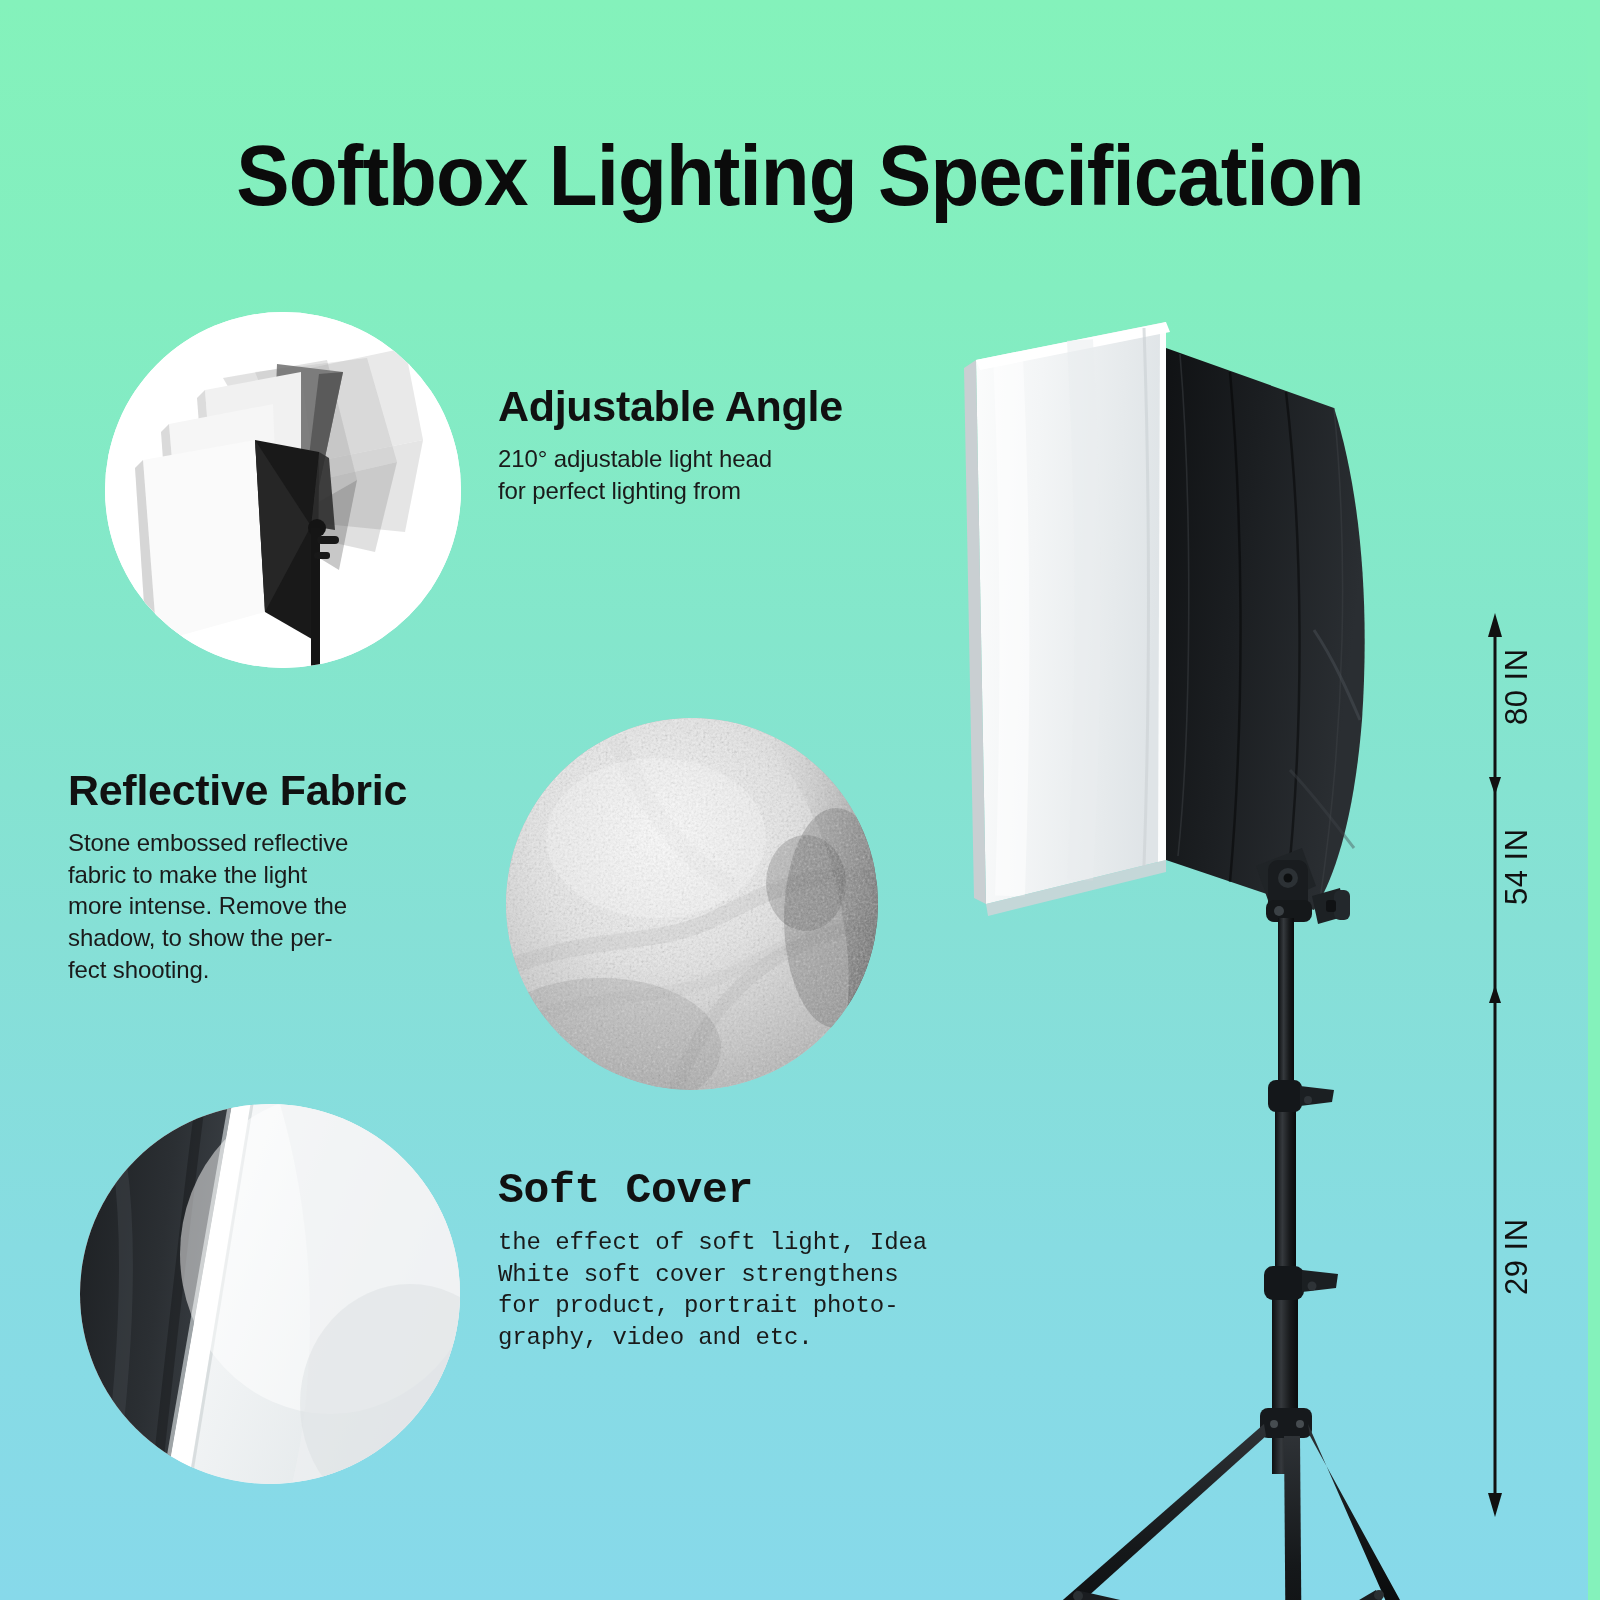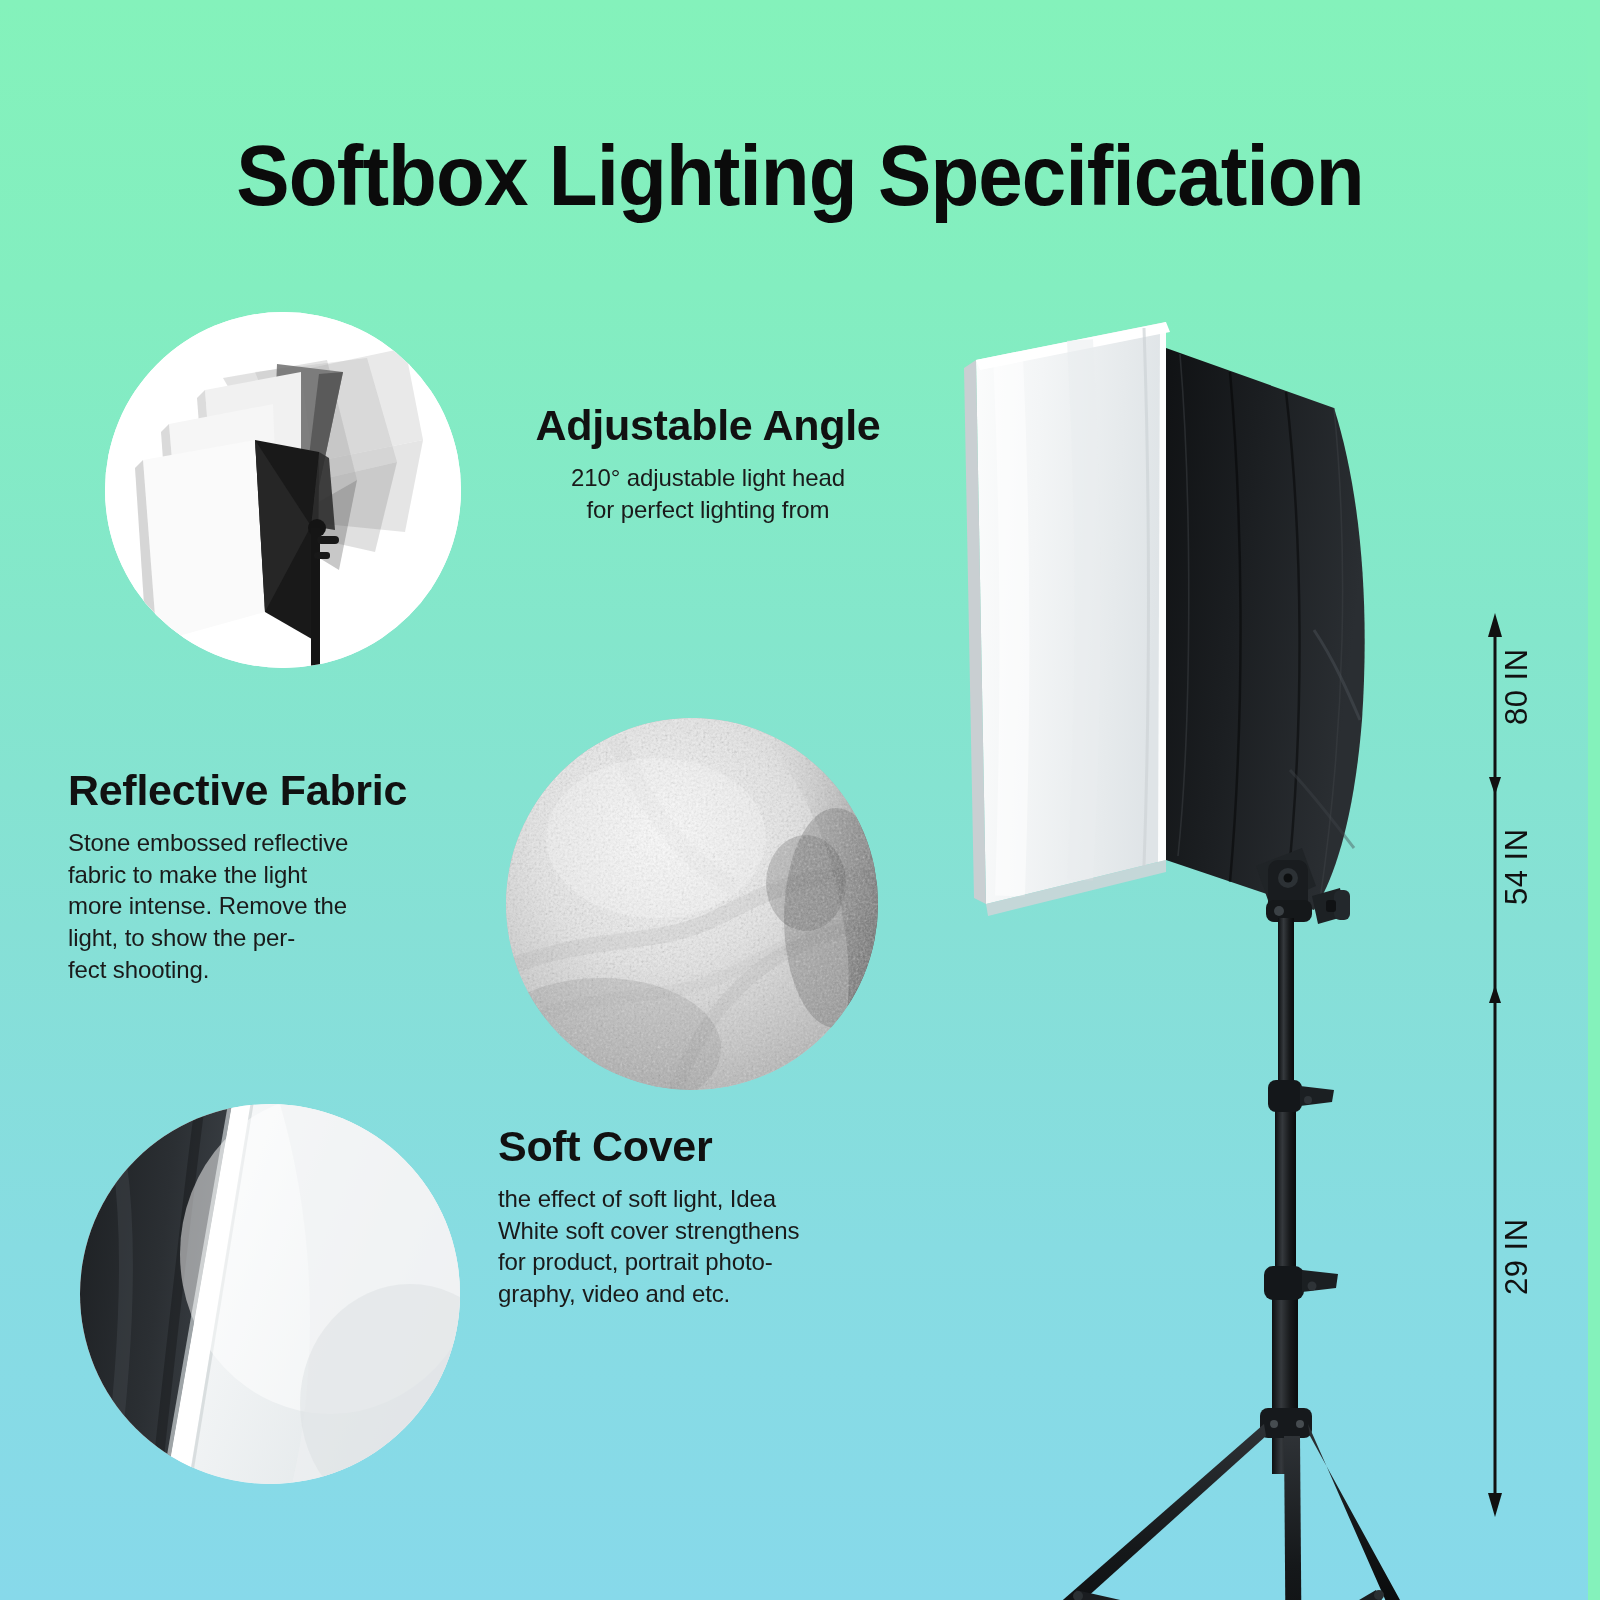--- a/index.html
+++ b/index.html
@@ -47,23 +47,23 @@
     letter-spacing: -0.3px;
   }
   .feature-body {
     font-size: 24px;
     line-height: 1.32;
     color: #1a1a1a;
     letter-spacing: -0.1px;
   }
   .feature-body div { white-space: pre; }
 
-  #feature-1-text { left: 498px; top: 403px; width: 420px; text-align: center; }
+  #feature-1-text { left: 498px; top: 384px; width: 420px; }
   #feature-2-text { left: 68px;  top: 768px; width: 400px; }
-  #feature-3-text { left: 498px; top: 1124px; width: 430px; }
+  #feature-3-text { left: 498px; top: 1168px; width: 430px; font-family: Liberation Mono, monospace; }
 
   
   .photo-circle {
     position: absolute;
     border-radius: 50%;
     overflow: hidden;
     background: #ffffff;
   }
   #circle-angle { left: 105px; top: 312px; width: 356px; height: 356px; }
   #circle-fabric { left: 506px; top: 718px; width: 372px; height: 372px; background: #c9c9c9; }
@@ -166,21 +166,21 @@
       <div>for perfect lighting from</div>
     </div>
   </div>
 
   <div class="feature-text" id="feature-2-text">
     <div class="feature-heading">Reflective Fabric</div>
     <div class="feature-body">
       <div>Stone embossed reflective</div>
       <div>fabric to make the light</div>
       <div>more intense. Remove the</div>
-      <div>light, to show the per-</div>
+      <div>shadow, to show the per-</div>
       <div>fect shooting.</div>
     </div>
   </div>
 
   <div class="photo-circle" id="circle-fabric">
     <svg class="circle-svg" viewBox="0 0 372 372">
       <defs>
         <radialGradient id="fabricBase" cx="42%" cy="32%" r="82%">
           <stop offset="0%" stop-color="#fdfdfd"></stop>
           <stop offset="42%" stop-color="#e2e2e2"></stop>

